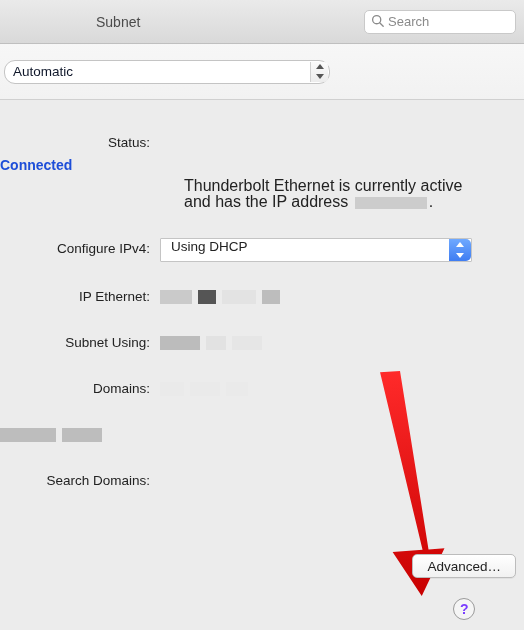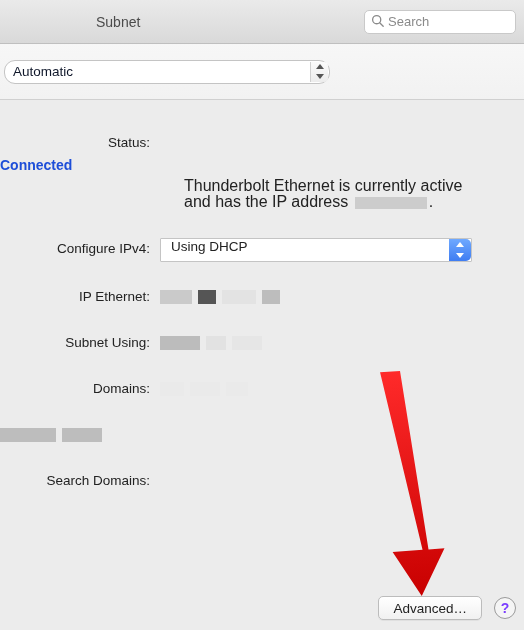--- a/index.html
+++ b/index.html
@@ -51,21 +51,21 @@
   }
   .endcap {
     position: absolute; right: 0; top: 0; bottom: 0; width: 22px;
     background: linear-gradient(#6fa9ff,#3f7df2);
     border-radius: 0 5px 5px 0; display:flex; flex-direction:column;
   }
   .endcap div { flex:1; display:flex; align-items:center; justify-content:center; }
   .redacted { display:flex; gap:6px; align-items:center; height:22px; }
   .blk { height:14px; background:#cfcfcf; }
   .footer {
-    position: absolute; bottom: 10px; right: 8px; display: flex; align-items: center; gap: 12px;
+    position: absolute; bottom: 10px; right: 8px; display: flex; align-items: center; gap: 20px; flex-direction: column;
   }
   .btn {
     height: 24px; padding: 0 14px; background: linear-gradient(#ffffff,#f1f1f1);
     border: 1px solid #bcbcbc; border-radius: 5px; font-size: 13.5px; color: #222;
     display: flex; align-items: center; box-shadow: 0 1px 0 rgba(0,0,0,0.05);
   }
   .help {
     width: 22px; height: 22px; border-radius: 11px; border: 1.5px solid #9a9a9a;
     display:flex; align-items:center; justify-content:center; color:#7a3cff; font-size:14px; font-weight:600;
     background: #f5f5f5;

